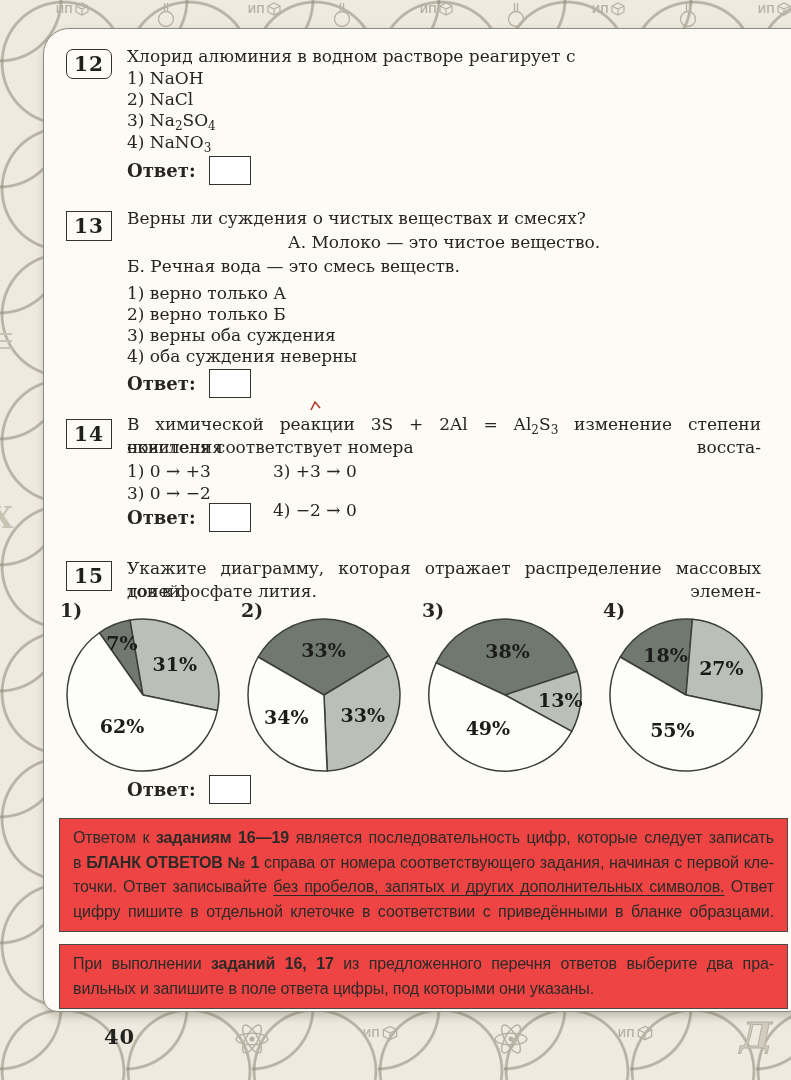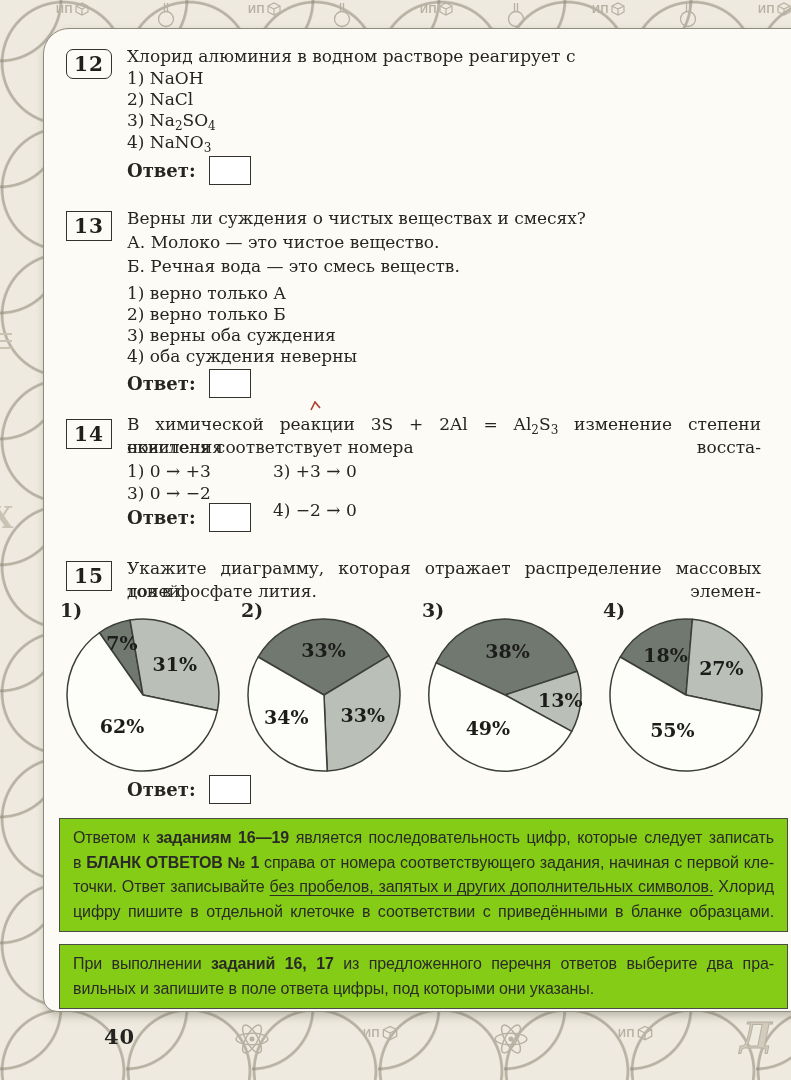--- a/index.html
+++ b/index.html
@@ -56,21 +56,21 @@
   .ans-box{ width:42px; height:29px; border:1.8px solid var(--line); background:#fff; }
 
   .pies{ left:10px; top:568px; width:734px; display:flex; }
   .pie-cell{ position:relative; width:181px; height:182px; }
   .pie-num{ position:absolute; left:6px; top:2px; font:bold 19px var(--serif); }
   .pie-cell svg{ position:absolute; left:9px; top:18px; }
   .pie-label{ font:bold 19px var(--serif); fill:#1c1c1a; }
 
   .ibox{
     left:15px; width:729px;
-    border:1.5px solid #4c4b45; background:#84cc16;
+    border:1.5px solid #4c4b45; background:#ef4444;
     padding:7px 13px;
     font-family:var(--sans); font-size:16px; color:#2b2a27; letter-spacing:-.1px;
   }
   .ibox1{ top:789px; } .ibox2{ top:915px; }
   .iline{ line-height:24.5px; }
 
   .pen-mark{ left:266px; top:372px; width:12px; height:10px; }
 </style>
 </head>
 <body>
@@ -172,21 +172,21 @@
   <div class="opt" style="top:103px;"><span>4) NaNO</span><sub>3</sub></div>
   <div class="ans" style="top:127px;">
     <span class="ans-label">Ответ:</span>
     <span class="ans-box"></span>
   </div>
 
   <div class="numbox" style="top:182px;">
       <span>13</span>
     </div>
   <div class="stem" style="top:178px;"><span>Верны ли суждения о чистых веществах и смесях?</span></div>
-  <div class="stmt" style="top:203px;"><span>А. Молоко — это чистое вещество.</span></div>
+  <div class="stmt" style="top:203px;text-align:center;"><span>А. Молоко — это чистое вещество.</span></div>
   <div class="stmt" style="top:227px;"><span>Б. Речная вода — это смесь веществ.</span></div>
   <div class="opt" style="top:254px;"><span>1) верно только А</span></div>
   <div class="opt" style="top:275px;"><span>2) верно только Б</span></div>
   <div class="opt" style="top:296px;"><span>3) верны оба суждения</span></div>
   <div class="opt" style="top:317px;"><span>4) оба суждения неверны</span></div>
   <div class="ans" style="top:340px;">
     <span class="ans-label">Ответ:</span>
     <span class="ans-box"></span>
   </div>
 
@@ -261,21 +261,21 @@
   </div>
 
   <div class="ans" style="top:746px;">
     <span class="ans-label">Ответ:</span>
     <span class="ans-box"></span>
   </div>
 
   <div class="ibox ibox1">
     <div class="iline jl"><span>Ответом к </span><span class="b">заданиям 16—19</span><span> является последовательность цифр, которые следует записать</span></div>
     <div class="iline jl"><span>в </span><span class="b">БЛАНК ОТВЕТОВ № 1</span><span> справа от номера соответствующего задания, начиная с первой кле-</span></div>
-    <div class="iline jl"><span>точки. Ответ записывайте </span><span class="u">без пробелов, запятых и других дополнительных символов.</span><span> Хлорид</span></div>
+    <div class="iline jl"><span>точки. Ответ записывайте </span><span class="u">без пробелов, запятых и других дополнительных символов.</span><span> Ответ</span></div>
     <div class="iline jl"><span>цифру пишите в отдельной клеточке в соответствии с приведёнными в бланке образцами.</span></div>
   </div>
 
   <div class="ibox ibox2">
     <div class="iline jl"><span>При выполнении </span><span class="b">заданий 16, 17</span><span> из предложенного перечня ответов выберите два пра-</span></div>
     <div class="iline"><span>вильных и запишите в поле ответа цифры, под которыми они указаны.</span></div>
   </div>
 
 </div>
 

